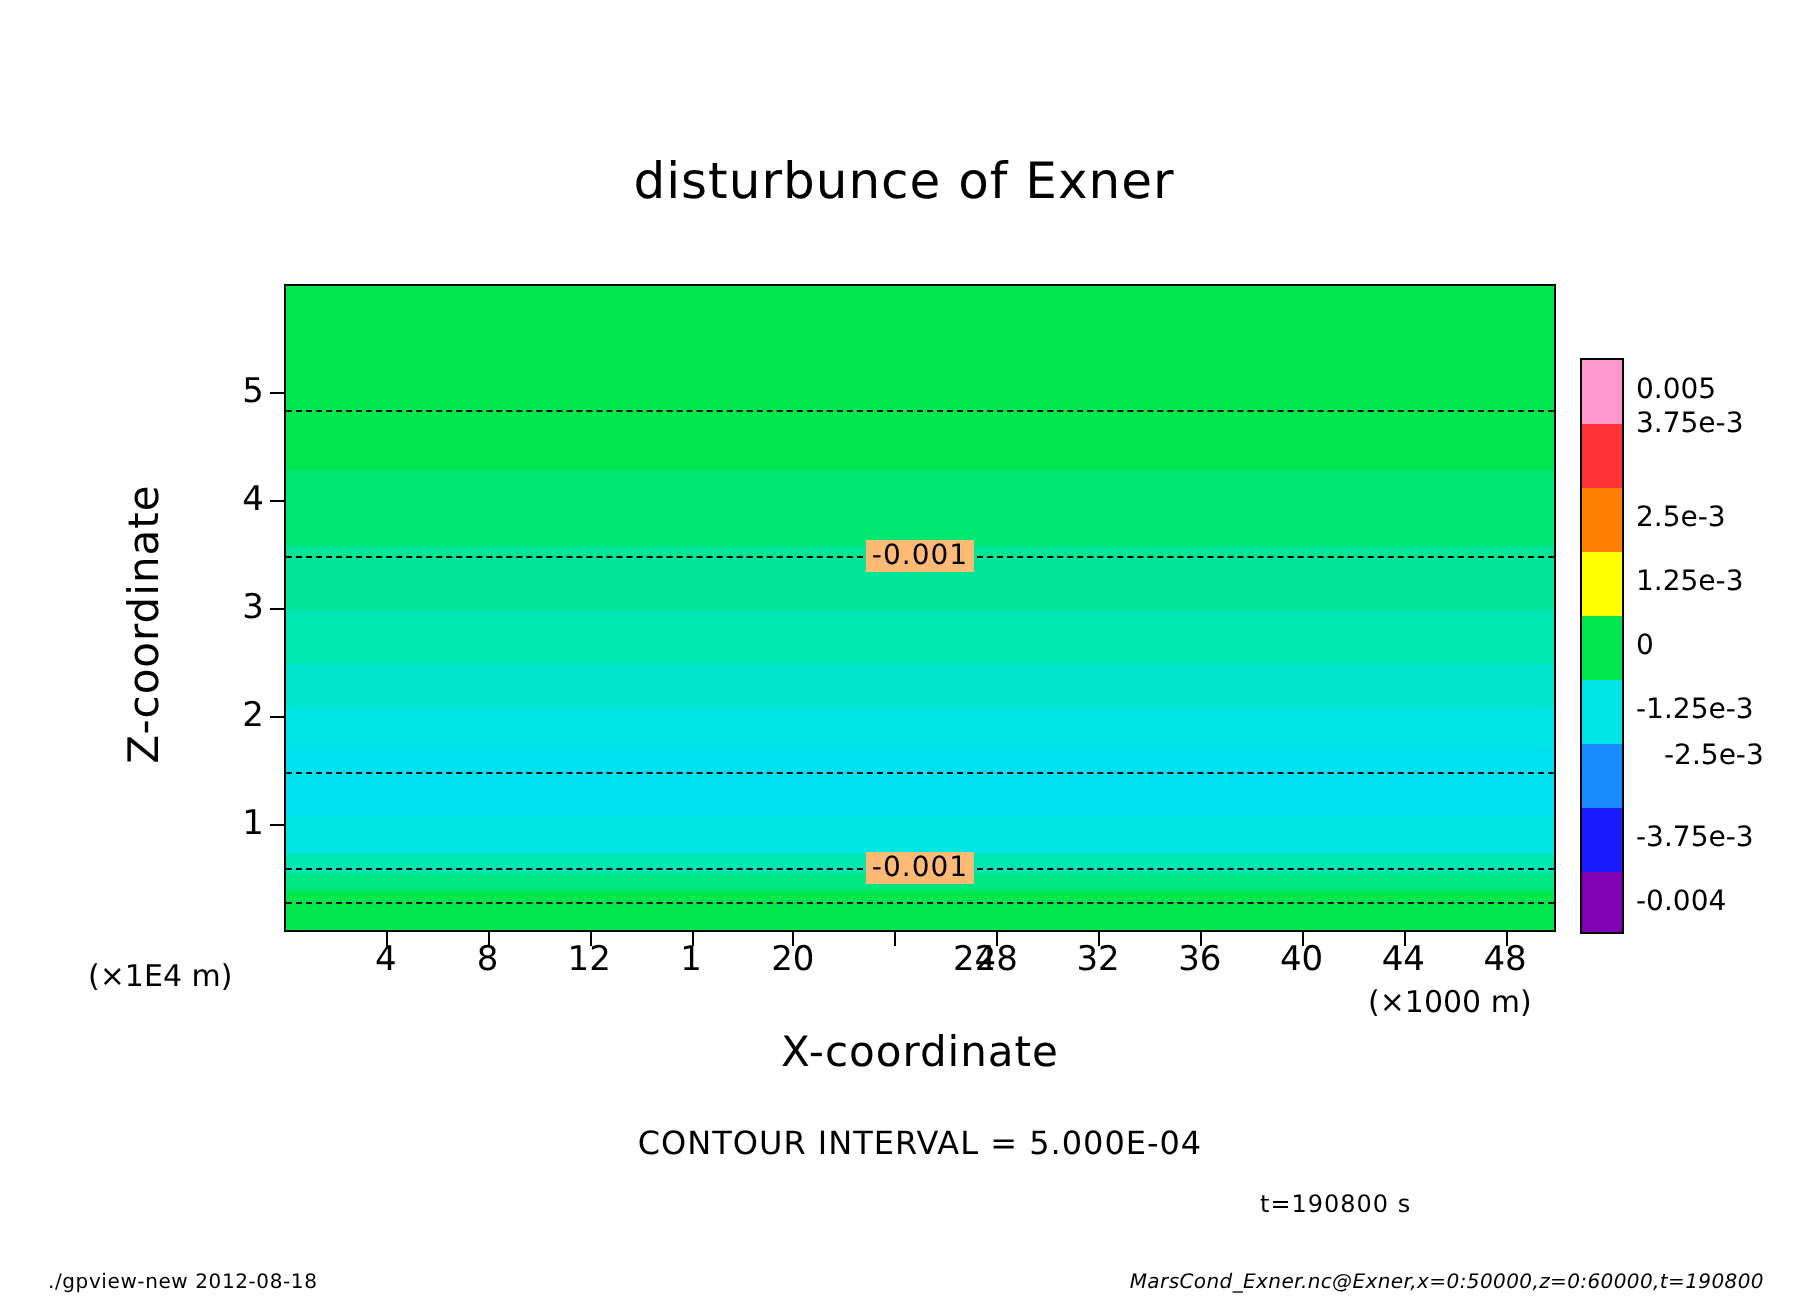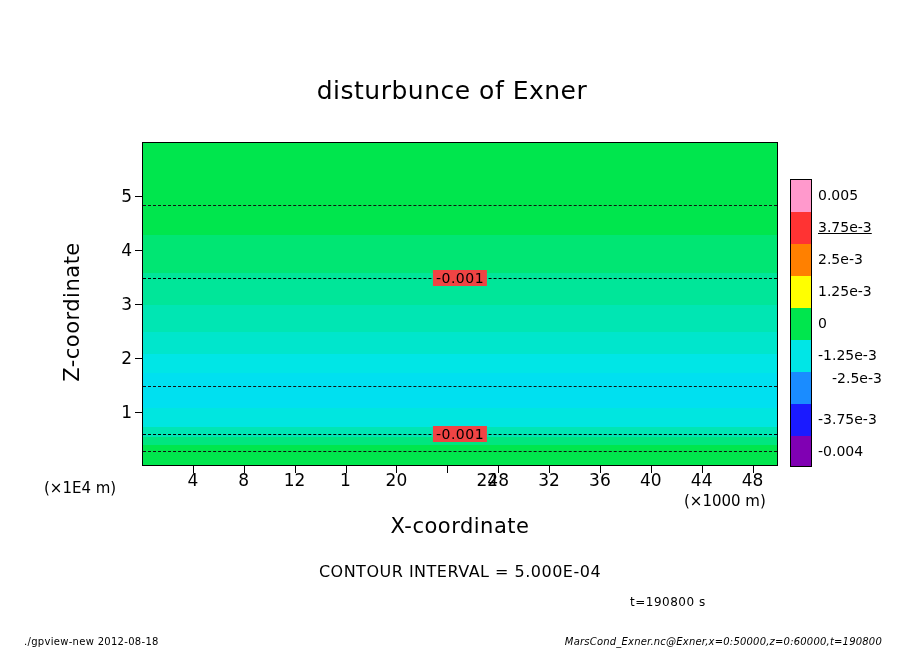--- a/index.html
+++ b/index.html
@@ -38,21 +38,21 @@
 
   
   .contour {
     position: absolute; left: 0; width: 100%;
     height: 0;
     border-top: 1.5px dashed #000;
   }
   .contour.thin { border-top-width: 1px; border-top-color: #111; }
   .contour-label {
     position: absolute;
-    background: #ef4444;
+    background: #fdba74;
     font-size: 14px;
     padding: 0 3px;
     transform: translate(-50%, -50%);
     letter-spacing: 0.5px;
   }
 
   
   .xtick {
     position: absolute;
     top: 466px;
@@ -225,20 +225,20 @@
 <div class="ytick-label" style="top: 412px;">1</div>
 <div class="ytick" style="top: 358px;"></div>
 <div class="ytick-label" style="top: 358px;">2</div>
 <div class="ytick" style="top: 304px;"></div>
 <div class="ytick-label" style="top: 304px;">3</div>
 <div class="ytick" style="top: 250px;"></div>
 <div class="ytick-label" style="top: 250px;">4</div>
 <div class="ytick" style="top: 196px;"></div>
 <div class="ytick-label" style="top: 196px;">5</div>
 <div class="cb-tick-label" style="top: 195px;">0.005</div>
-<div class="cb-tick-label" style="top: 227px; text-decoration: underline;">3.75e-3</div>
+<div class="cb-tick-label" style="top: 212px;">3.75e-3</div>
 <div class="cb-tick-label" style="top: 259px;">2.5e-3</div>
 <div class="cb-tick-label" style="top: 291px;">1.25e-3</div>
 <div class="cb-tick-label" style="top: 323px;">0</div>
 <div class="cb-tick-label" style="top: 355px;">-1.25e-3</div>
 <div class="cb-tick-label" style="top: 378px; margin-left: 14px;">-2.5e-3</div>
 <div class="cb-tick-label" style="top: 419px;">-3.75e-3</div>
 <div class="cb-tick-label" style="top: 451px;">-0.004</div>
 
 </body></html>

